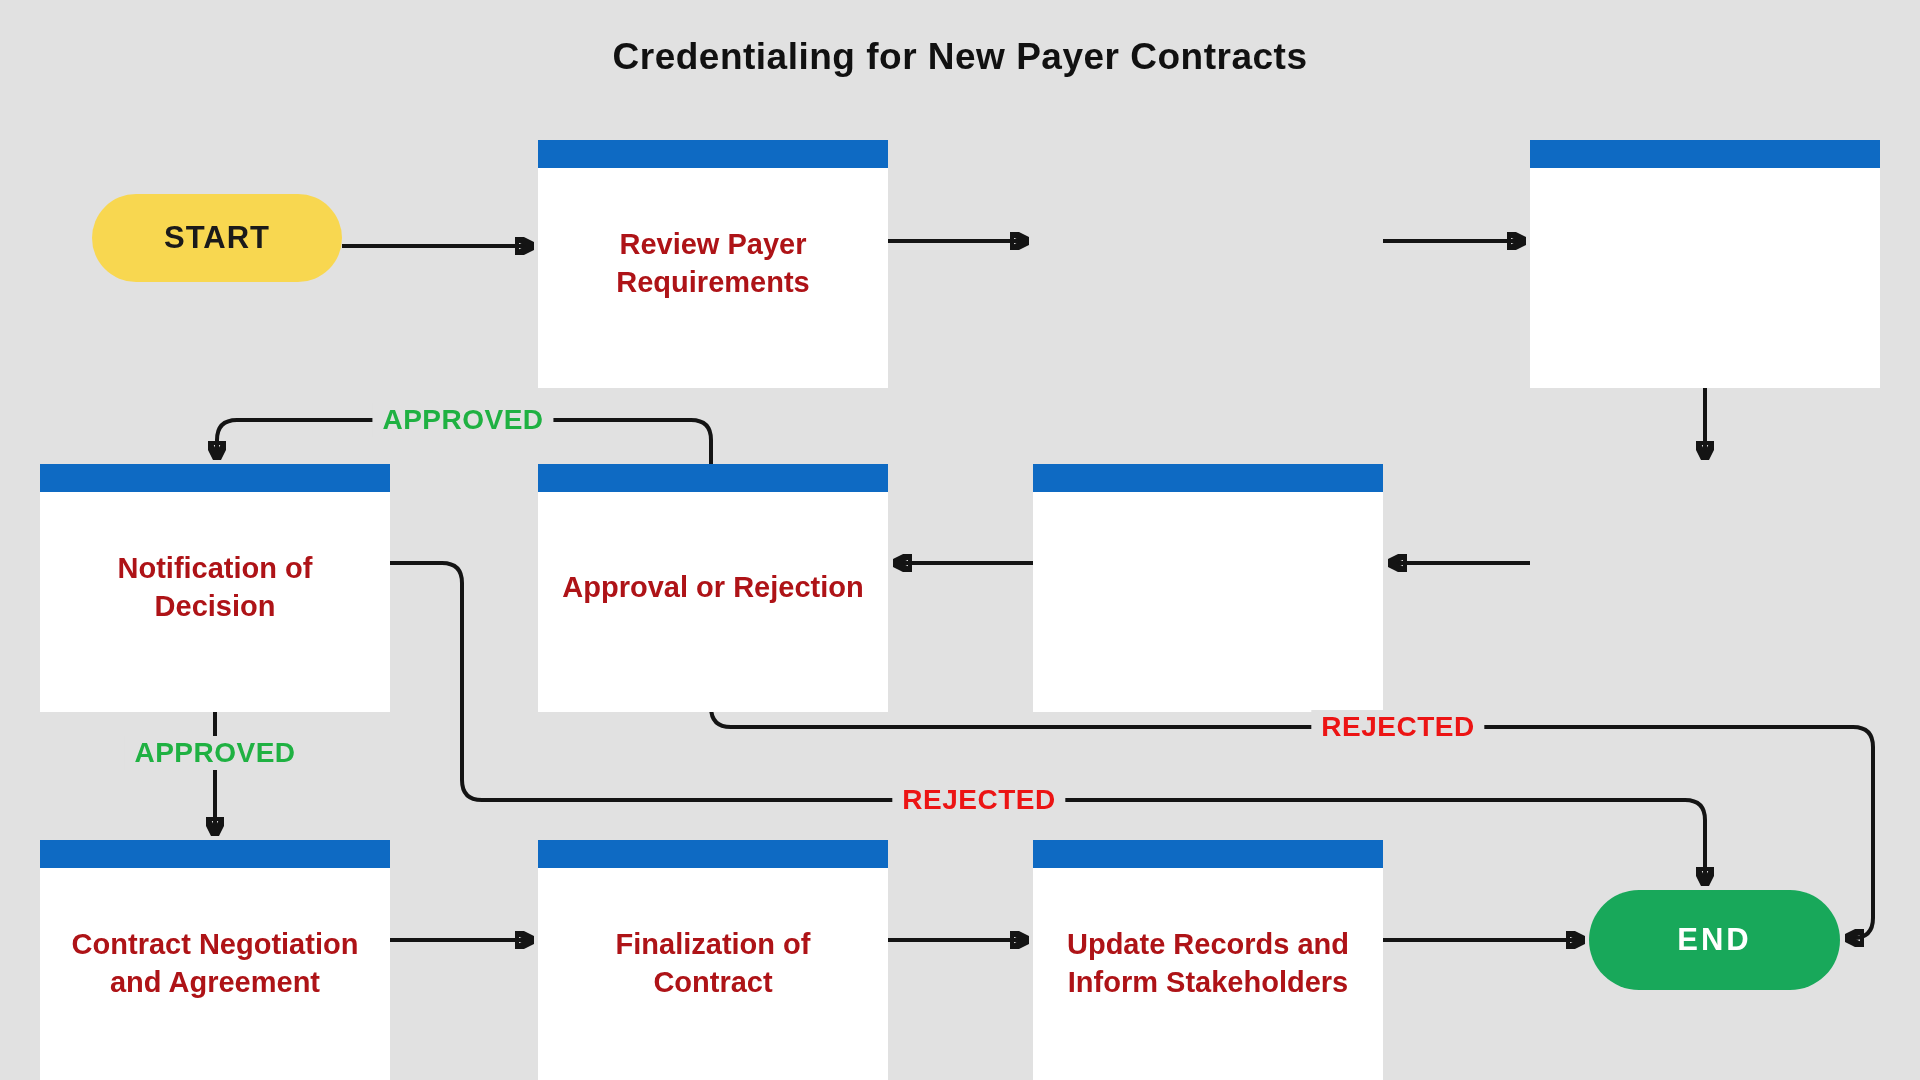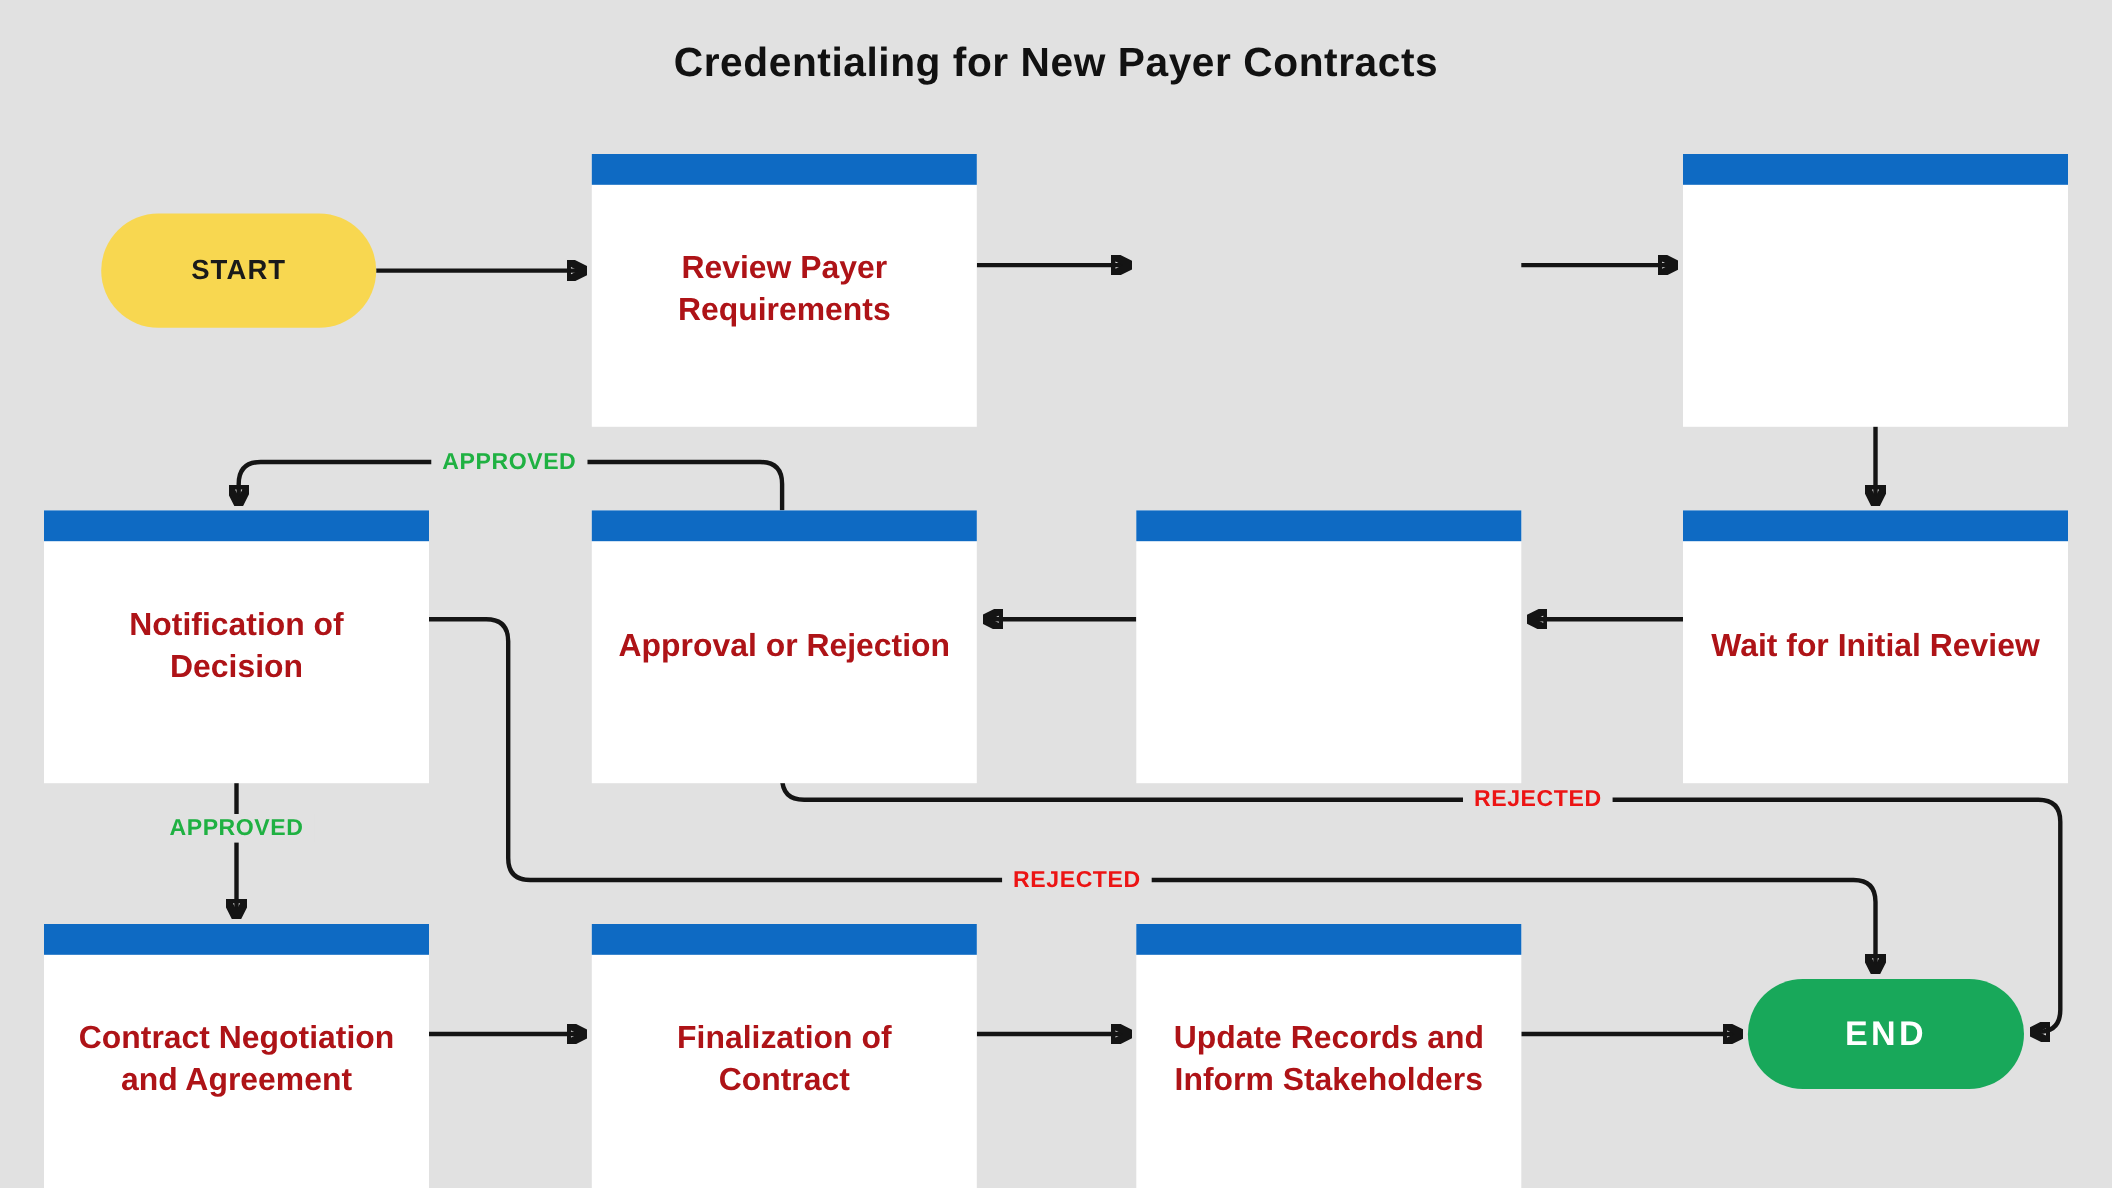--- a/index.html
+++ b/index.html
@@ -31,28 +31,28 @@
     position:relative;padding:0 14px;color:var(--nodetext);
     font-size:29px;font-weight:700;line-height:1.3;
   }
   .r1{top:140px;} .r2{top:464px;} .r3{top:840px;}
   .c0{left:40px;} .c1{left:538px;} .c2{left:1033px;} .c3{left:1530px;}
 
   .pill{
     position:absolute;display:flex;align-items:center;justify-content:center;
     border-radius:60px;z-index:2;font-weight:800;
   }
-  .pill.start{left:92px;top:194px;width:250px;height:104px;background:var(--startbg);
-    color:var(--starttext);font-size:25px;letter-spacing:1px;justify-content:center;}
+  .pill.start{left:92px;top:194px;width:250px;height:88px;background:var(--startbg);
+    color:var(--starttext);font-size:31px;letter-spacing:1px;justify-content:center;}
   .pill.end{left:1589px;top:890px;width:251px;height:100px;background:var(--endbg);
     color:var(--endtext);font-size:31px;letter-spacing:3px;}
 
   .edge-label{
     position:absolute;transform:translate(-50%,-50%);z-index:3;
-    background:var(--bg);padding:1px 10px;font-size:21px;font-weight:800;
+    background:var(--bg);padding:1px 10px;font-size:28px;font-weight:800;
     letter-spacing:.5px;white-space:nowrap;
   }
   .edge-label.approved{color:var(--approved);}
   .edge-label.rejected{color:var(--rejected);}
 </style>
 </head>
 <body>
 
 <div class="canvas">
 
@@ -84,24 +84,20 @@
   </div>
 
   <div class="node r1 c1">
     <div class="bar"></div>
     <div class="lbl">Review Payer Requirements</div>
   </div>
   <div class="node r1 c3">
     <div class="bar"></div>
   </div>
 
-  <div class="node r2 c3">
-    <div class="bar"></div>
-    <div class="lbl">Wait for Initial Review</div>
-  </div>
   <div class="node r2 c2">
     <div class="bar"></div>
   </div>
   <div class="node r2 c0">
     <div class="bar"></div>
     <div class="lbl">Notification of Decision</div>
   </div>
   <div class="node r2 c1">
     <div class="bar"></div>
     <div class="lbl">Approval or Rejection</div>

